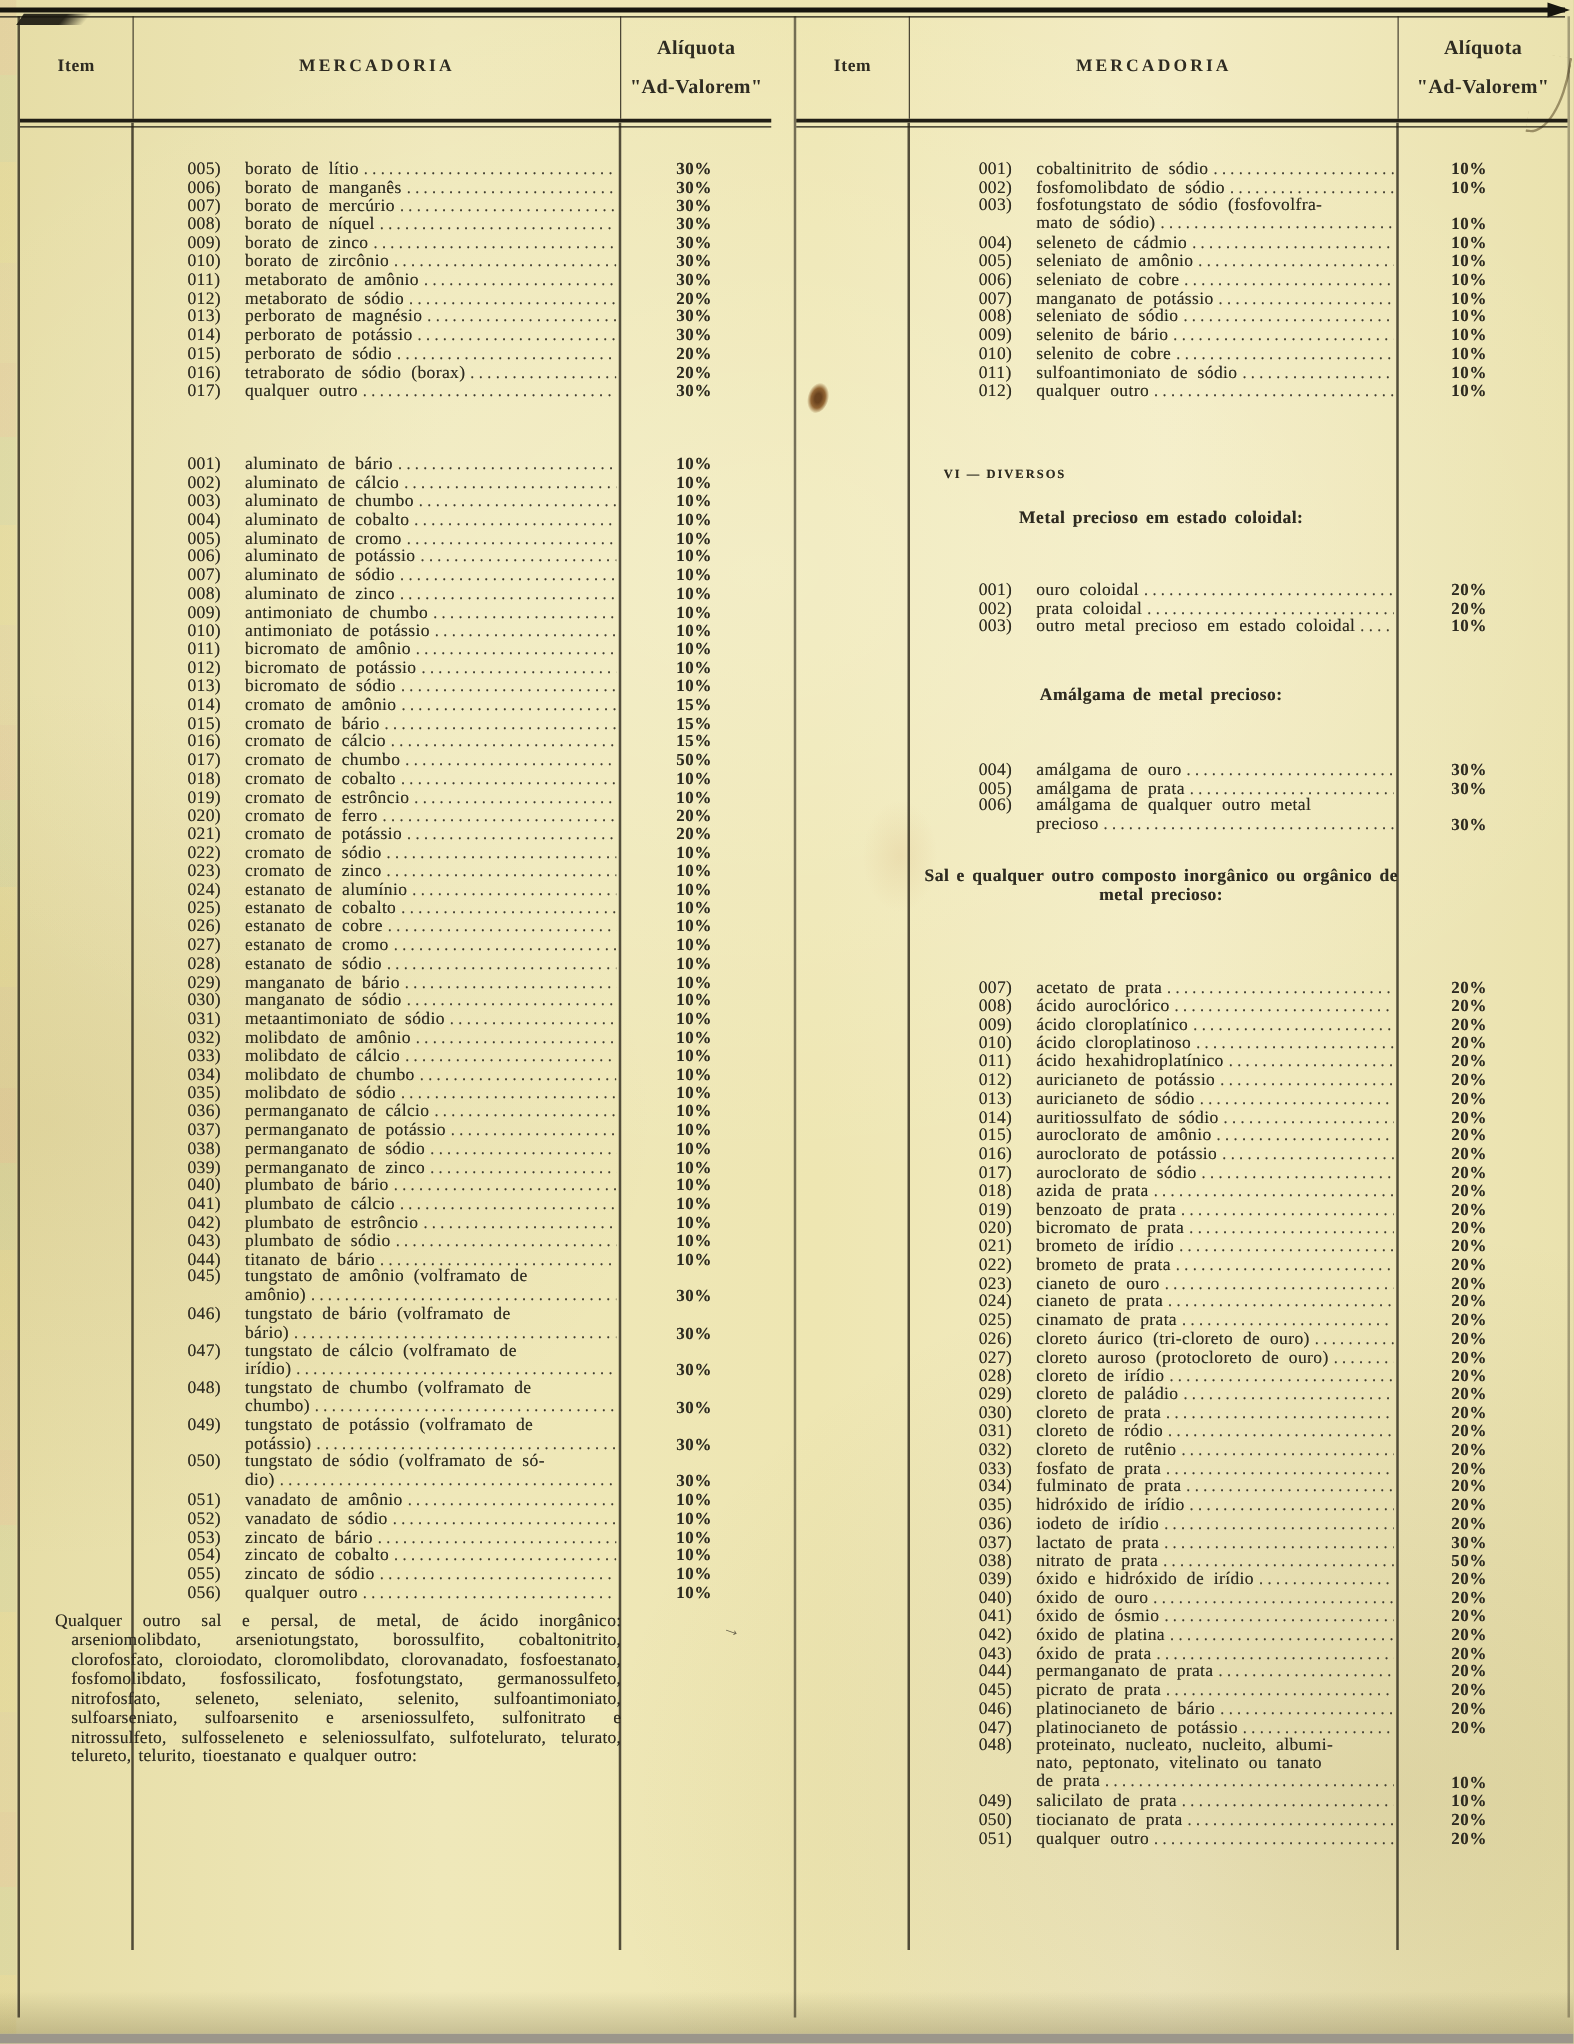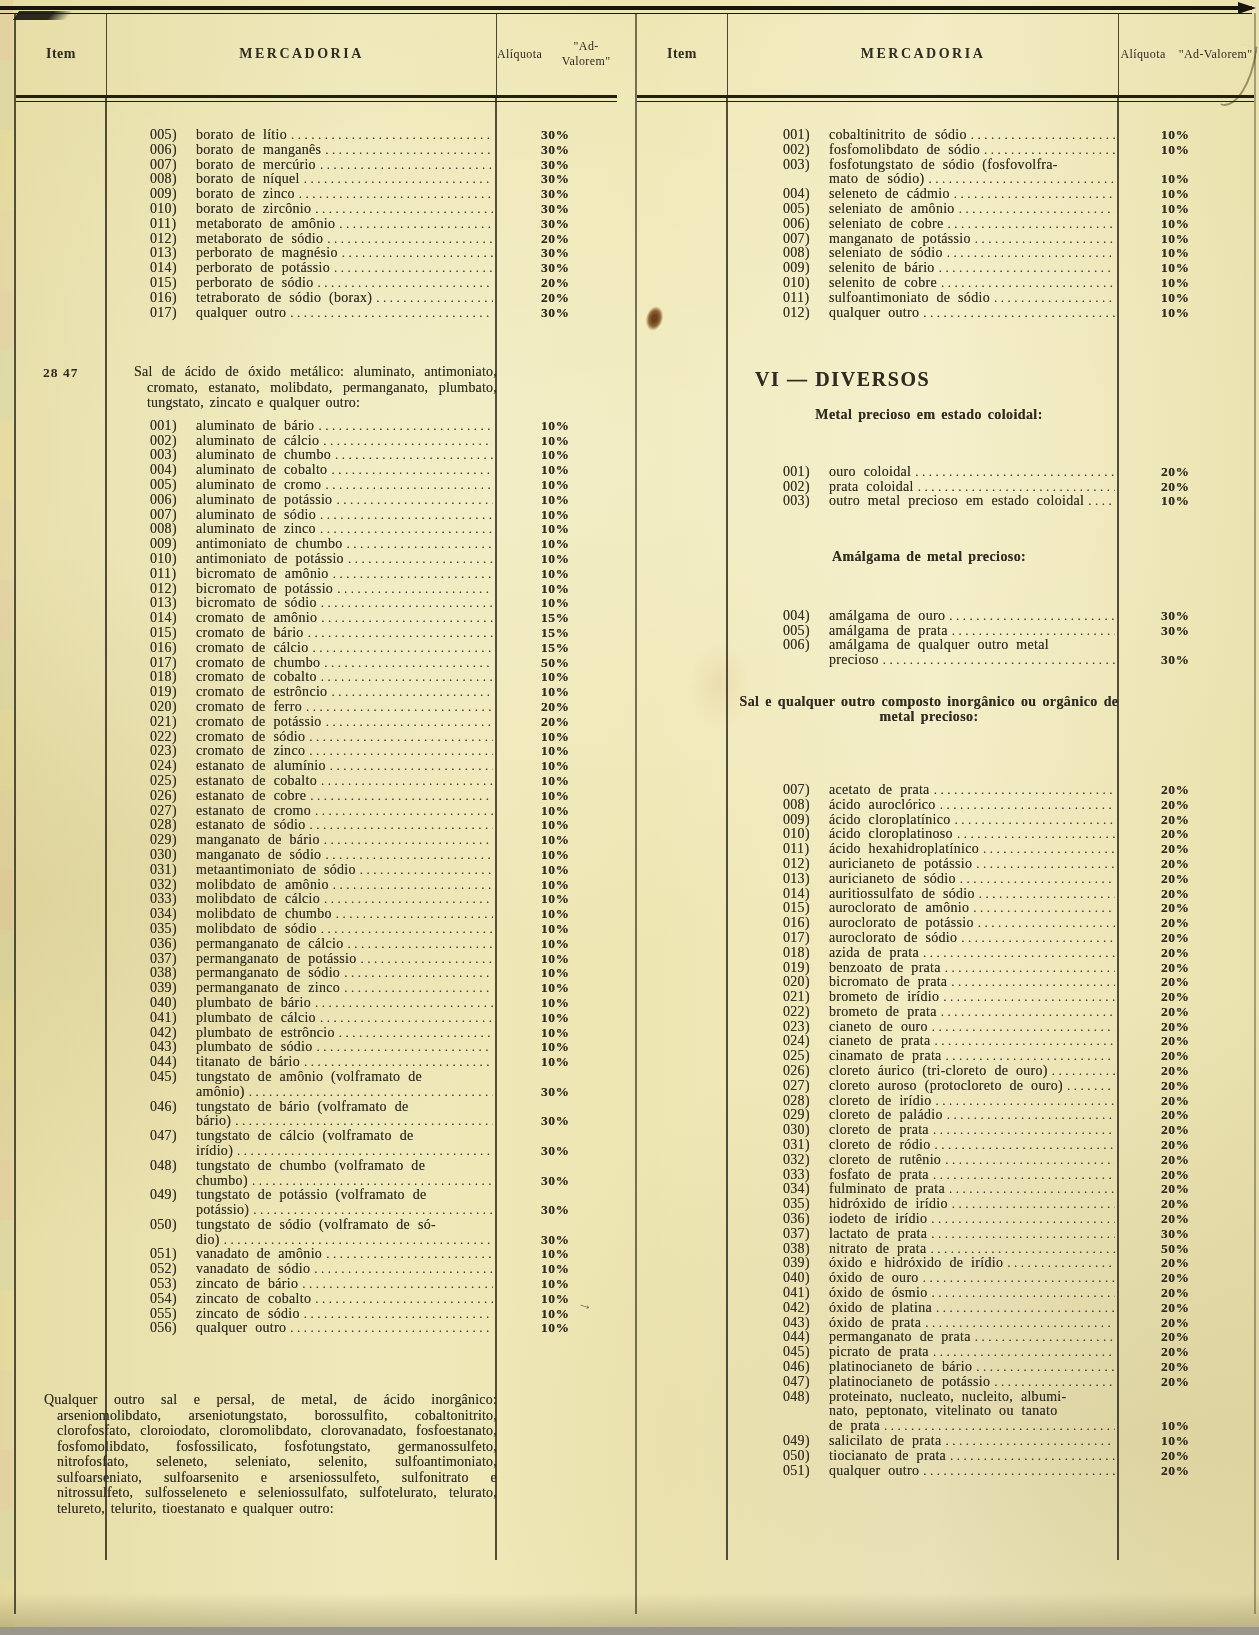--- a/index.html
+++ b/index.html
@@ -47,22 +47,22 @@
     border-left:2px solid rgba(35,30,20,.6);border-right:2px solid rgba(35,30,20,.35);}
 
   
   .thead{position:relative;display:flex;height:82px;align-items:stretch;
     border-bottom:3px solid #211e15;font-size:14px;}
   .thead::after{content:"";position:absolute;left:0;right:0;bottom:-7px;border-top:1.5px solid #211e15;}
   .th{display:flex;align-items:center;justify-content:center;}
   .th-item{width:90px;flex-shrink:0;letter-spacing:.5px;font-weight:700;}
   .th-merc{flex:1;font-weight:700;letter-spacing:2.5px;
     border-left:1.8px solid rgba(35,30,20,.8);border-right:1.8px solid rgba(35,30,20,.8);}
-  .th-rate{width:var(--ratew);flex-shrink:0;flex-direction:row;justify-content:center;gap:13px;
-    font-size:12px;text-align:center;letter-spacing:.4px;}
+  .th-rate{width:var(--ratew);flex-shrink:0;flex-direction:column;justify-content:center;gap:13px;
+    font-size:16px;text-align:center;letter-spacing:.4px;font-weight:bold;}
 
   
   .tbody{position:relative;height:1516px;padding-top:0;overflow:hidden;padding-left:12px;}
   .tbody::before{content:"";position:absolute;left:89px;top:0;height:1462px;width:1.7px;
     background:rgba(38,33,22,.78);}
   .tbody::after{content:"";position:absolute;right:var(--ratew);top:0;height:1462px;width:1.7px;
     background:rgba(38,33,22,.78);}
 
   .blk{position:relative;}
   
@@ -99,21 +99,21 @@
   
   .blk-section{display:flex;font-size:14px;}
   .blk-section .code{width:90px;flex-shrink:0;box-sizing:border-box;padding-left:15px;padding-top:1px;
     font-weight:700;letter-spacing:1px;font-size:13.5px;}
   .blk-section .para{flex:1;margin-right:var(--ratew);padding-left:16px;box-sizing:border-box;
     text-indent:-13px;margin-left:13px;
     text-align:justify;line-height:15.5px;letter-spacing:.2px;word-spacing:2px;
     text-shadow:0 0 .5px rgba(46,43,34,.55);}
 
   
-  .blk-heading{padding-left:106px;font-weight:700;font-size:20px;letter-spacing:1.6px;
+  .blk-heading{padding-left:106px;font-weight:700;font-size:10px;letter-spacing:1.6px;
     line-height:15px;text-shadow:0 0 .5px rgba(46,43,34,.55);}
   .blk-sub{margin-left:90px;margin-right:var(--ratew);text-align:center;font-weight:700;
     font-size:14px;line-height:15.5px;letter-spacing:.4px;word-spacing:2px;
     text-shadow:0 0 .5px rgba(46,43,34,.55);}
 </style>
 </head>
 <body>
 
 <div class="page">
   <div class="left-bleed"></div>
@@ -237,24 +237,20 @@
             </div>
             <div class="itm">
               <div class="line">
                 <span class="num">017)</span>
                 <span class="txt">qualquer outro</span>
                 <span class="dots"></span>
                 <span class="rate">30%</span>
               </div>
             </div>
           </div>
-          <div class="blk blk-section">
-            <div class="code">28 47</div>
-            <div class="para">Sal de ácido de óxido metálico: aluminato, antimoniato, cromato, estanato, molibdato, permanganato, plumbato, tungstato, zincato e qualquer outro:</div>
-          </div>
           <div class="blk blk-items">
             <div class="itm">
               <div class="line">
                 <span class="num">001)</span>
                 <span class="txt">aluminato de bário</span>
                 <span class="dots"></span>
                 <span class="rate">10%</span>
               </div>
             </div>
             <div class="itm">

